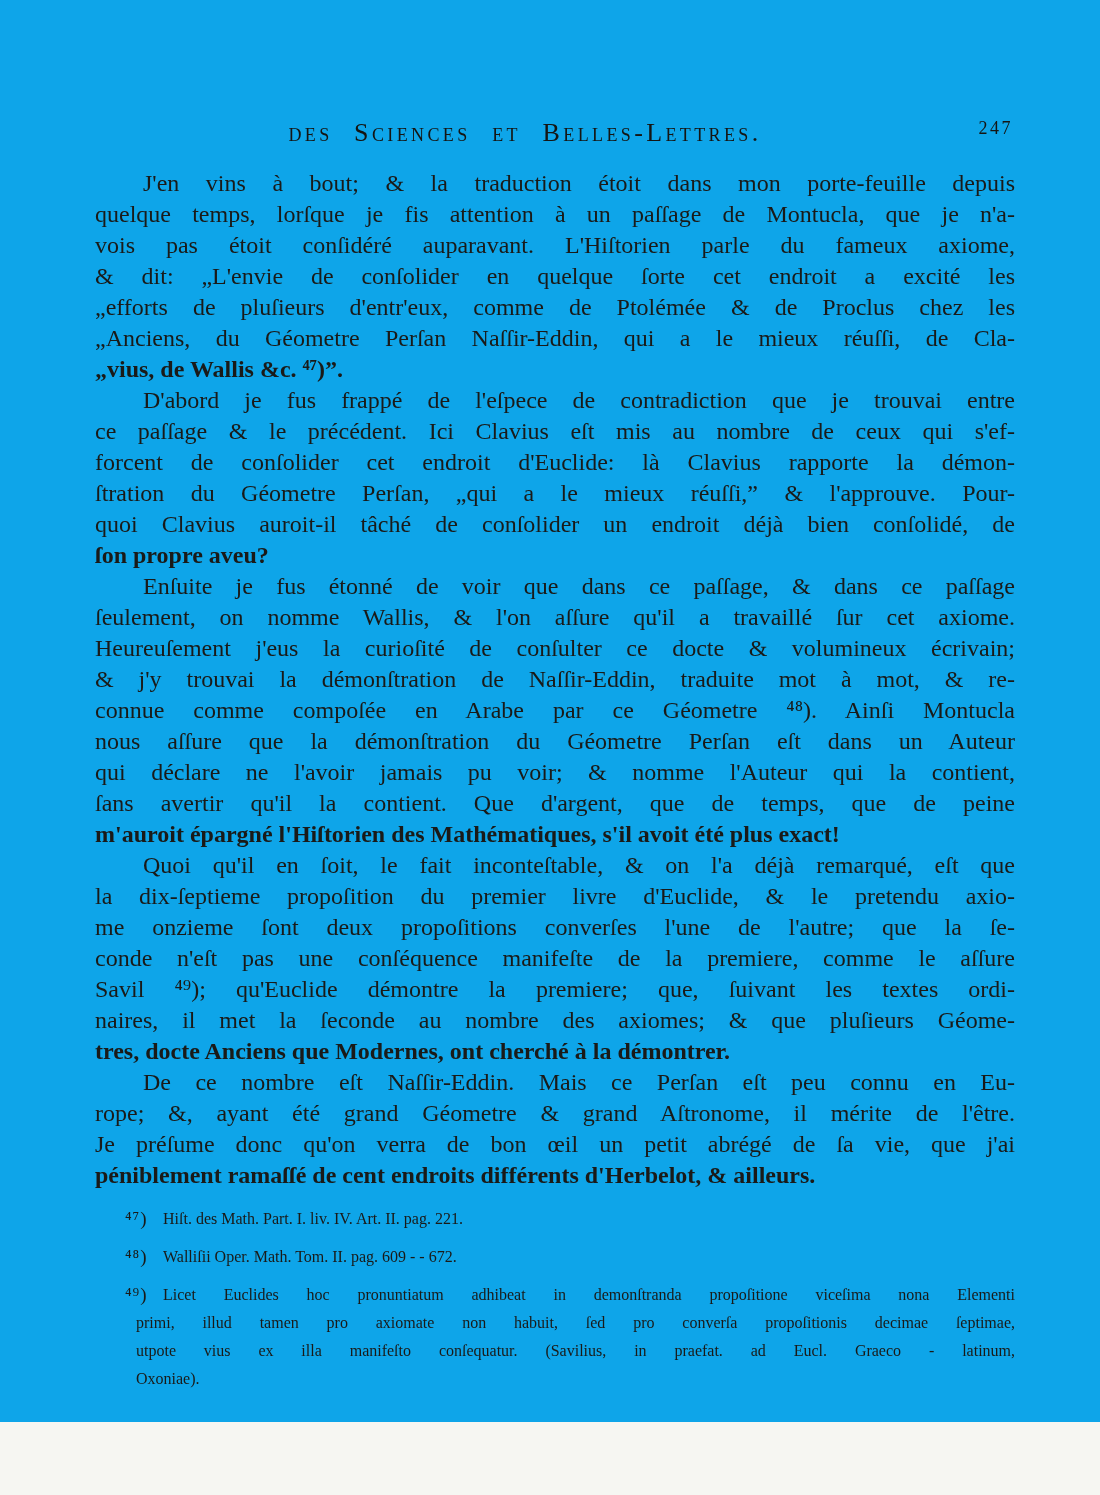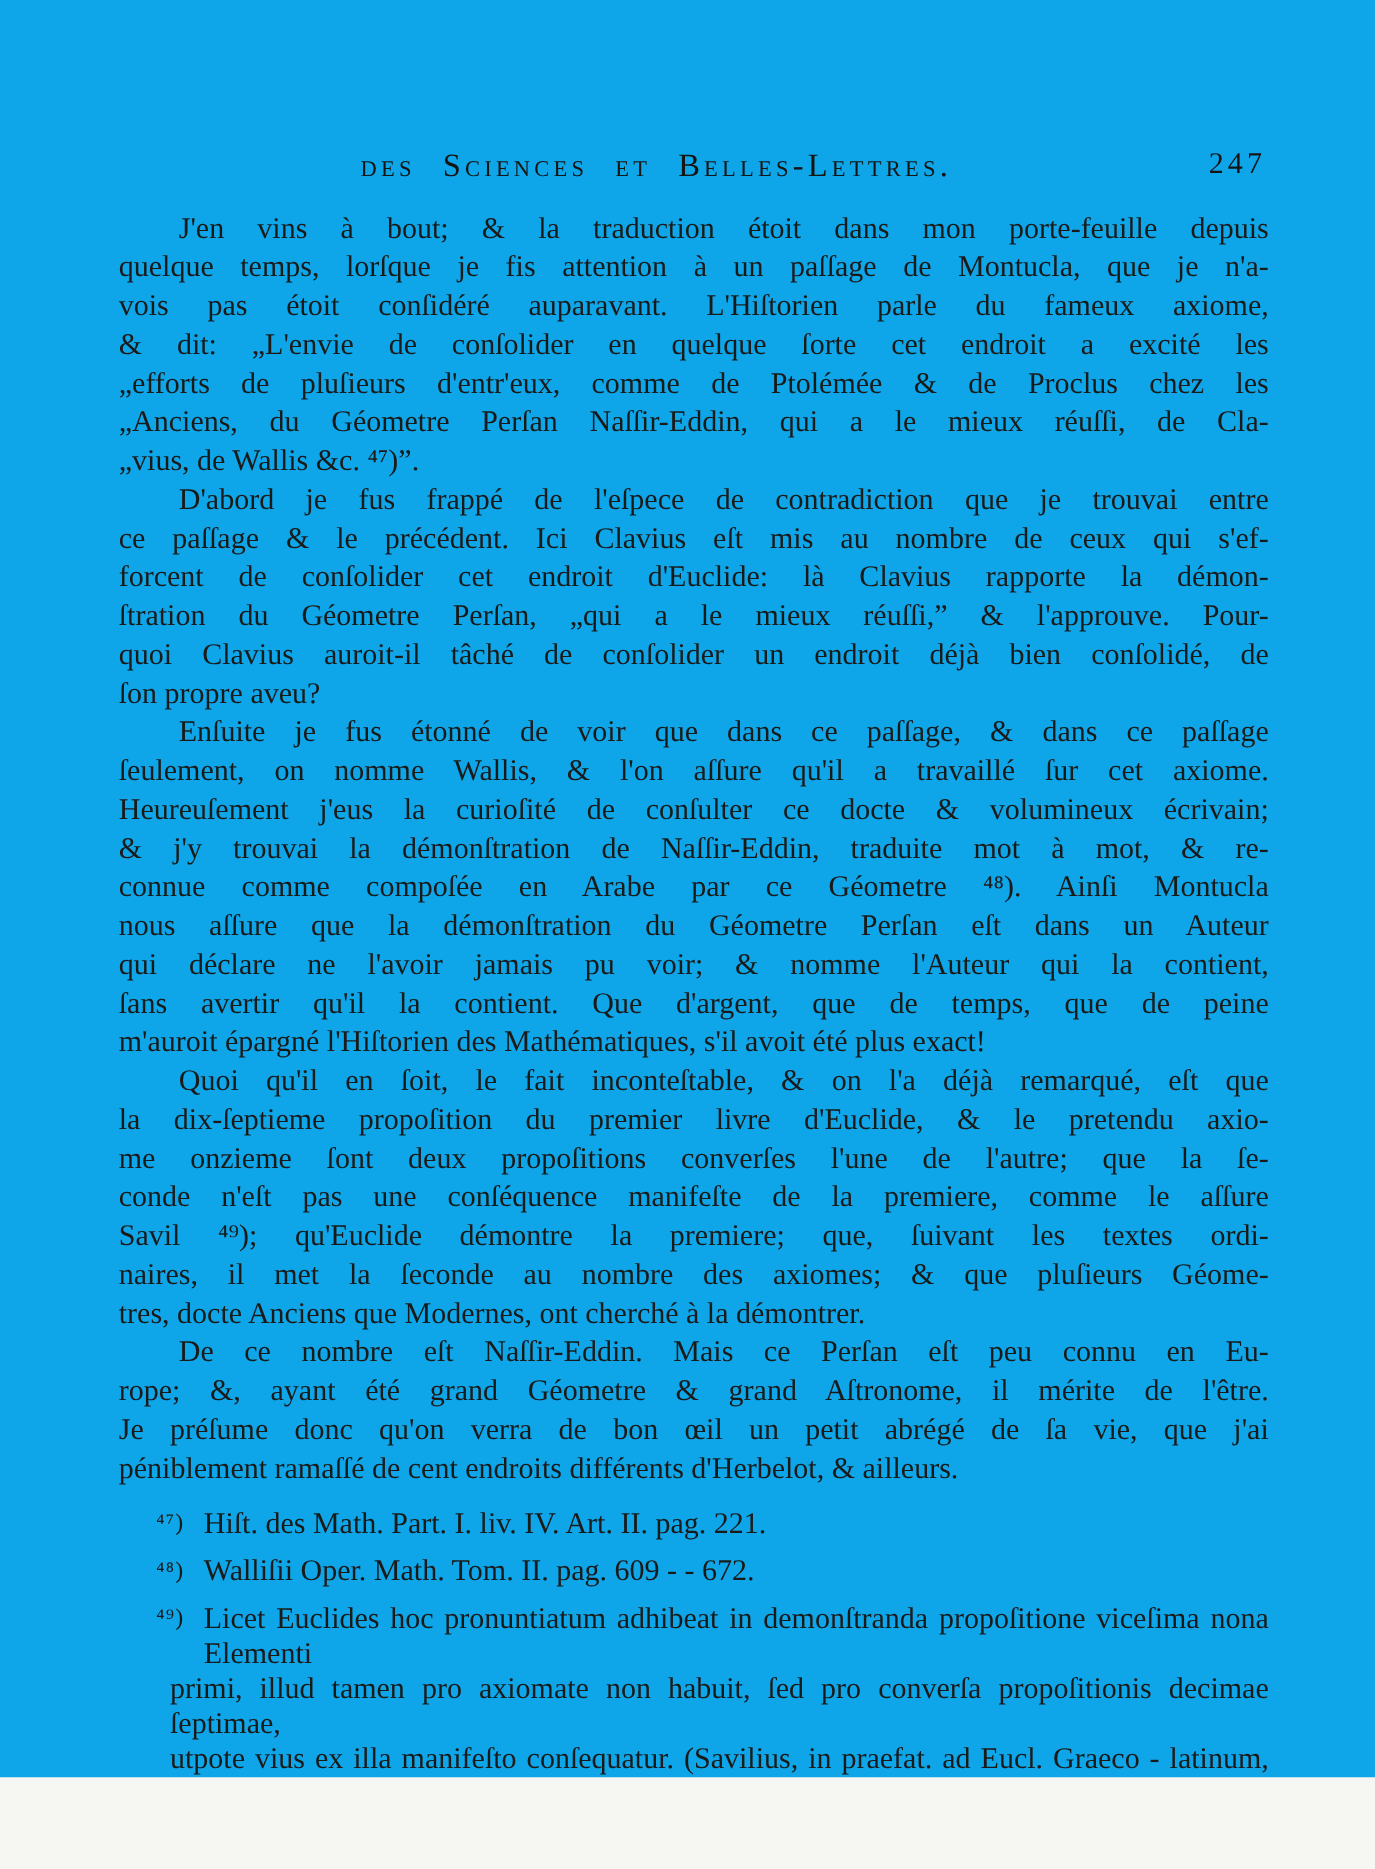--- a/index.html
+++ b/index.html
@@ -38,40 +38,41 @@
     font-size: 26px;
     letter-spacing: 0.13em;
     word-spacing: 0.45em;
     color: #151513;
     white-space: nowrap;
   }
   .page-number {
     position: absolute;
     right: 2px;
     top: 0;
-    font-size: 24px;
+    font-size: 18px;
     letter-spacing: 0.14em;
     color: #151513;
   }
   
   .paragraphs { }
   .para { margin: 0; }
   .tline {
     font-size: 24px;
     line-height: 31px;
     height: 31px;
     text-align: justify;
     text-align-last: justify;
     white-space: nowrap;
     overflow: hidden;
   }
   .tline.justified { white-space: normal; }
   .tline.lastline {
     text-align-last: left;
     white-space: nowrap;
+    font-weight: bold;
   }
   .tline.indent { text-indent: 48px; }
   .i { }
   
   .footnotes {
     margin-top: 14px;
     padding-left: 18px;
   }
   .footnote {
     display: flex;
@@ -80,21 +81,21 @@
     margin-left: 12px;
   }
   .fn-marker {
     flex: 0 0 38px;
     font-size: 19px;
     line-height: 28px;
     letter-spacing: 1px;
   }
   .fn-lines { flex: 1; }
   .fn-line {
-    font-size: 24px;
+    font-size: 16px;
     line-height: 28px;
     text-align: justify;
     text-align-last: justify;
   }
   .fn-line.lastline { text-align-last: left; }
   .fn-line:not(:first-child) { margin-left: -27px; }
 </style>
 </head>
 <body>
 

